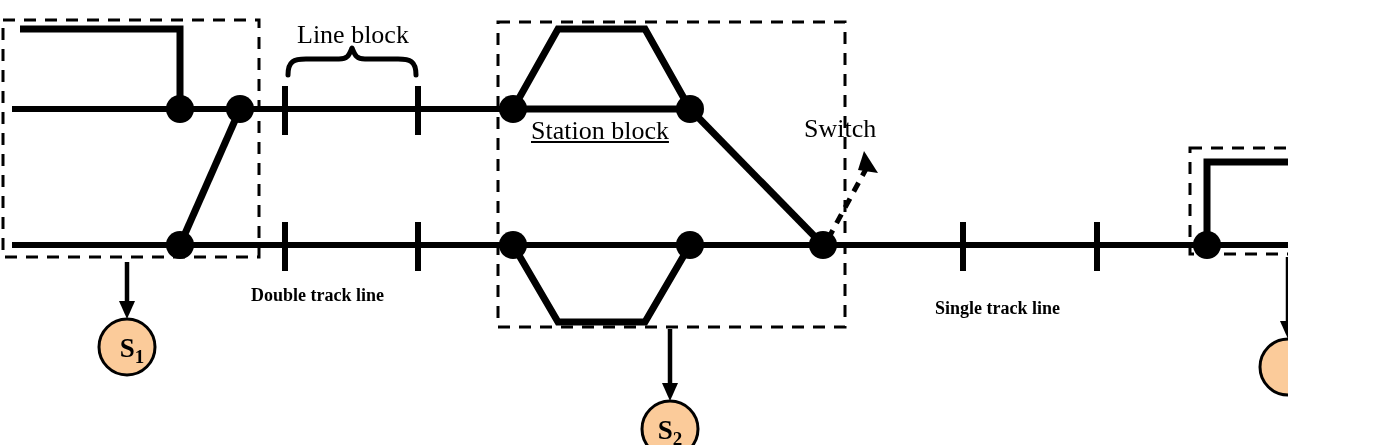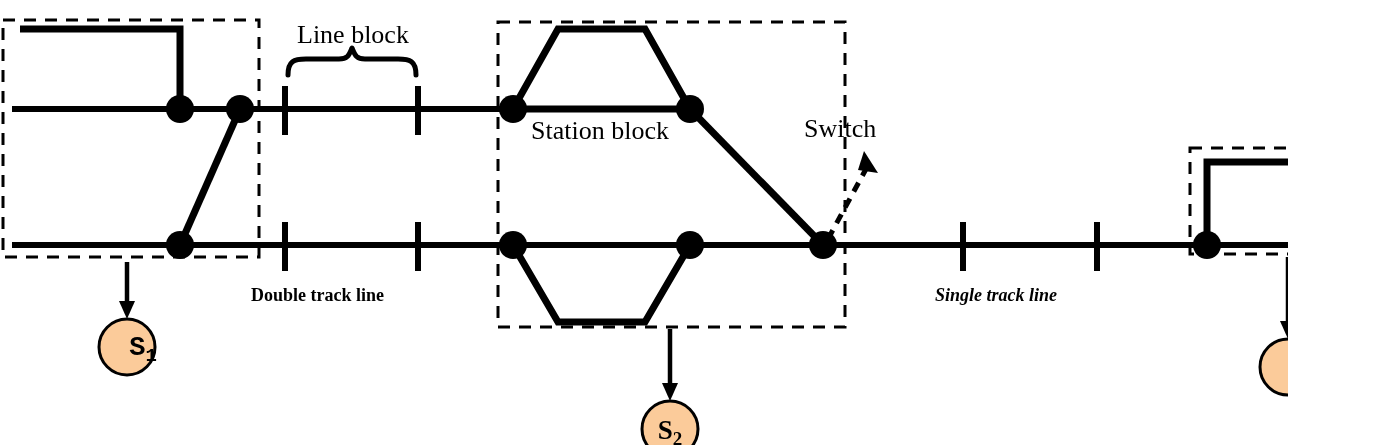--- a/index.html
+++ b/index.html
@@ -171,27 +171,27 @@
     <path d="M 1288 322 L 1280 304 L 1296 304 Z" fill="#000000"></path>
 
     <circle class="station-circle" cx="127" cy="330" r="28"></circle>
     <circle class="station-circle" cx="670" cy="412" r="28"></circle>
     <circle class="station-circle" cx="1288" cy="350" r="28"></circle>
 
   </svg>
 
   <div class="lbl lbl-plain" style="left:297px; top:5px;">Line block</div>
 
-  <div class="lbl lbl-plain" style="left:531px; top:101px;">Station block</div>
+  <div class="lbl lbl-plain" style="left:531px; top:101px;text-decoration:underline;">Station block</div>
 
   <div class="lbl lbl-plain" style="left:804px; top:99px;">Switch</div>
 
   <div class="lbl lbl-bold" style="left:251px; top:269px;">Double track line</div>
 
-  <div class="lbl lbl-bold" style="left:935px; top:269px;font-style:italic;">Single track line</div>
+  <div class="lbl lbl-bold" style="left:935px; top:282px;">Single track line</div>
 
-  <div class="station-label" style="left:115px; top:318px; width:56px;font-family:Liberation Mono, monospace;"><span>S</span><sub>1</sub></div>
+  <div class="station-label" style="left:104px; top:318px; width:56px;"><span>S</span><sub>1</sub></div>
 
   <div class="station-label" style="left:642px; top:400px; width:56px;text-align:center;"><span>S</span><sub>2</sub></div>
 
   <div class="station-label" style="left:1260px; top:338px; width:56px;text-align:right;"><span>S</span><sub>3</sub></div>
 
 </div>
 
 </body></html>

